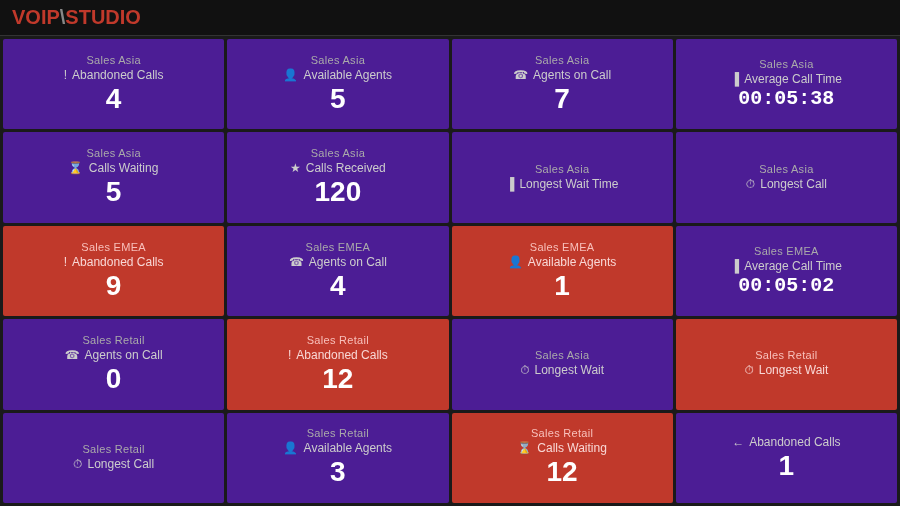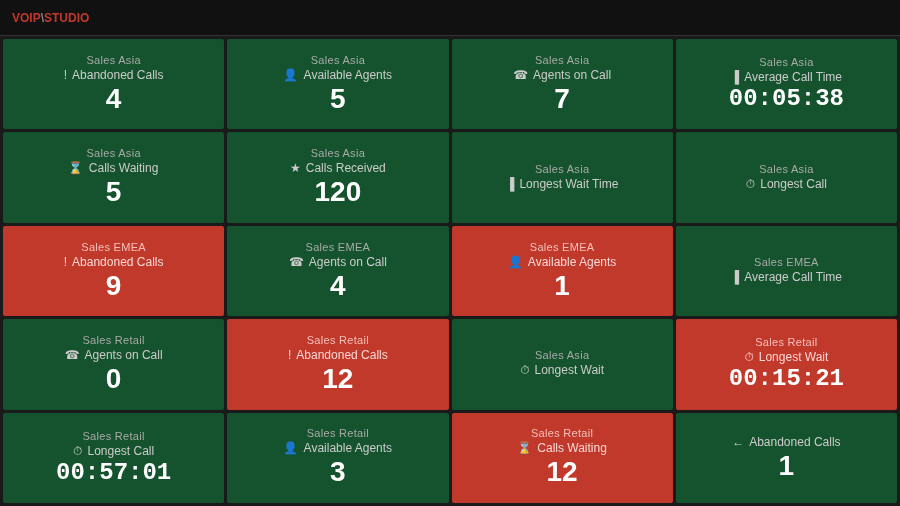--- a/index.html
+++ b/index.html
@@ -16,21 +16,21 @@
       align-items: center;
       justify-content: center;
       background: #111;
       height: 36px;
       position: relative;
       border-bottom: 1px solid #333;
     }
     .logo {
       position: absolute;
       left: 12px;
-      font-size: 12px;
+      font-size: 20px;
       font-weight: bold;
       color: #fff;
       text-align: center;
     }
     .logo span { color: #c0392b; }
     .page-title {
       font-size: 22px;
       color: #fff;
       font-weight: normal;
     }
@@ -46,21 +46,21 @@
     }
     .grid {
       display: grid;
       grid-template-columns: repeat(4, 1fr);
       grid-template-rows: repeat(5, 1fr);
       gap: 3px;
       padding: 3px;
       height: calc(506px - 36px);
     }
     .tile {
-      background: #14532d;
+      background: #4c1d95;
       display: flex;
       flex-direction: column;
       align-items: center;
       justify-content: center;
       padding: 4px 8px;
       border-radius: 2px;
       min-height: 0;
     }
     .tile.red {
       background: #c0392b;
@@ -89,21 +89,21 @@
     .tile-icon {
       font-size: 12px;
     }
     .tile-value {
       font-size: 28px;
       font-weight: bold;
       color: #fff;
       line-height: 1.1;
     }
     .tile-value.time {
-      font-size: 24px;
+      font-size: 20px;
       font-family: 'Courier New', monospace;
     }
   </style>
 </head>
 <body>
 
 <div class="header">
   <div class="logo">
     <span>VOIP</span><span style="color:#888">\</span><span>STUDIO</span>
   </div>
@@ -197,20 +197,21 @@
         <span>Available Agents</span>
       </div>
       <div class="tile-value">1</div>
     </div>
     <div class="tile">
       <div class="tile-region">Sales EMEA</div>
       <div class="tile-label-row">
         <span class="tile-icon">▐</span>
         <span>Average Call Time</span>
       </div>
+      <div class="tile-value time">00:05:02</div>
     </div>
     <div class="tile">
       <div class="tile-region">Sales Retail</div>
       <div class="tile-label-row">
         <span class="tile-icon">☎</span>
         <span>Agents on Call</span>
       </div>
       <div class="tile-value">0</div>
     </div>
     <div class="tile red">
@@ -227,29 +228,27 @@
         <span class="tile-icon">⏱</span>
         <span>Longest Wait</span>
       </div>
     </div>
     <div class="tile red">
       <div class="tile-region">Sales Retail</div>
       <div class="tile-label-row">
         <span class="tile-icon">⏱</span>
         <span>Longest Wait</span>
       </div>
-      <div class="tile-value time">00:15:21</div>
     </div>
     <div class="tile">
       <div class="tile-region">Sales Retail</div>
       <div class="tile-label-row">
         <span class="tile-icon">⏱</span>
         <span>Longest Call</span>
       </div>
-      <div class="tile-value time">00:57:01</div>
     </div>
     <div class="tile">
       <div class="tile-region">Sales Retail</div>
       <div class="tile-label-row">
         <span class="tile-icon">👤</span>
         <span>Available Agents</span>
       </div>
       <div class="tile-value">3</div>
     </div>
     <div class="tile red">

